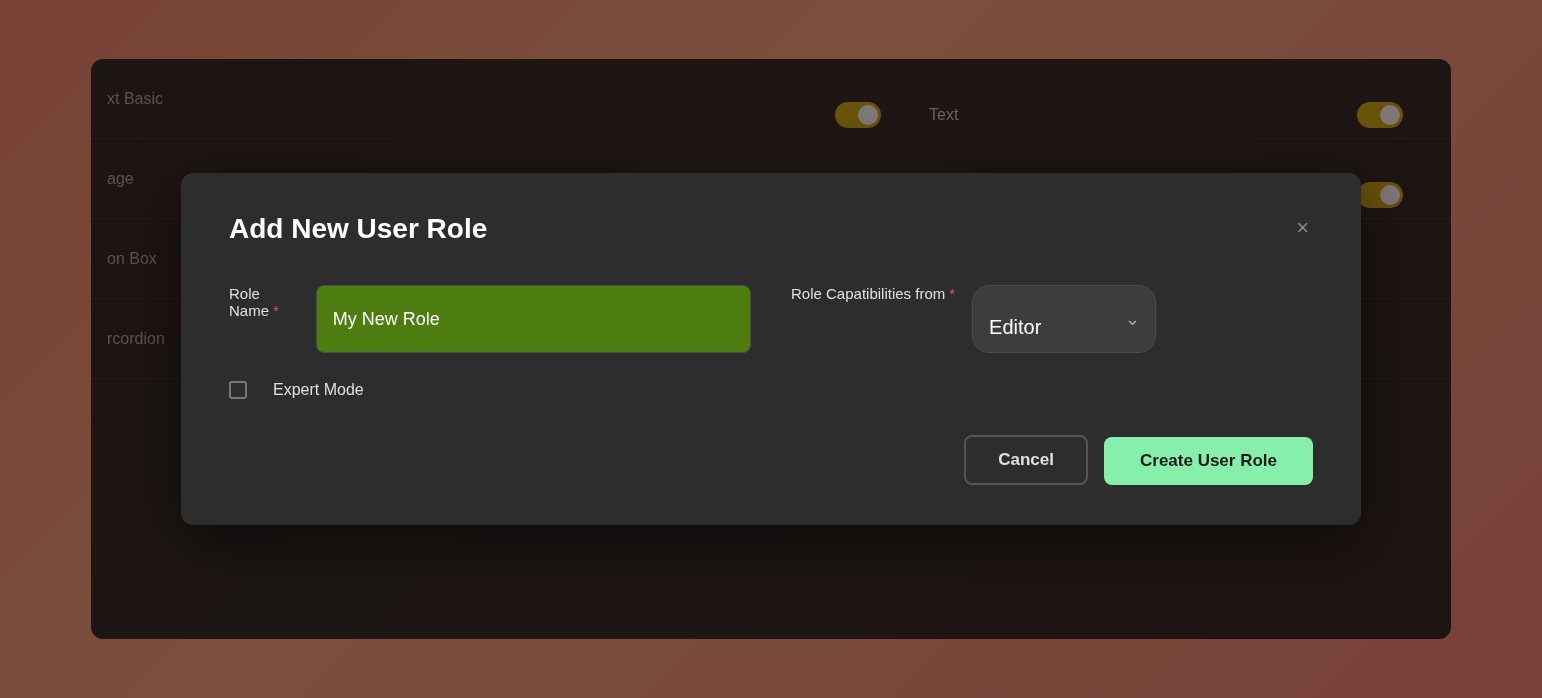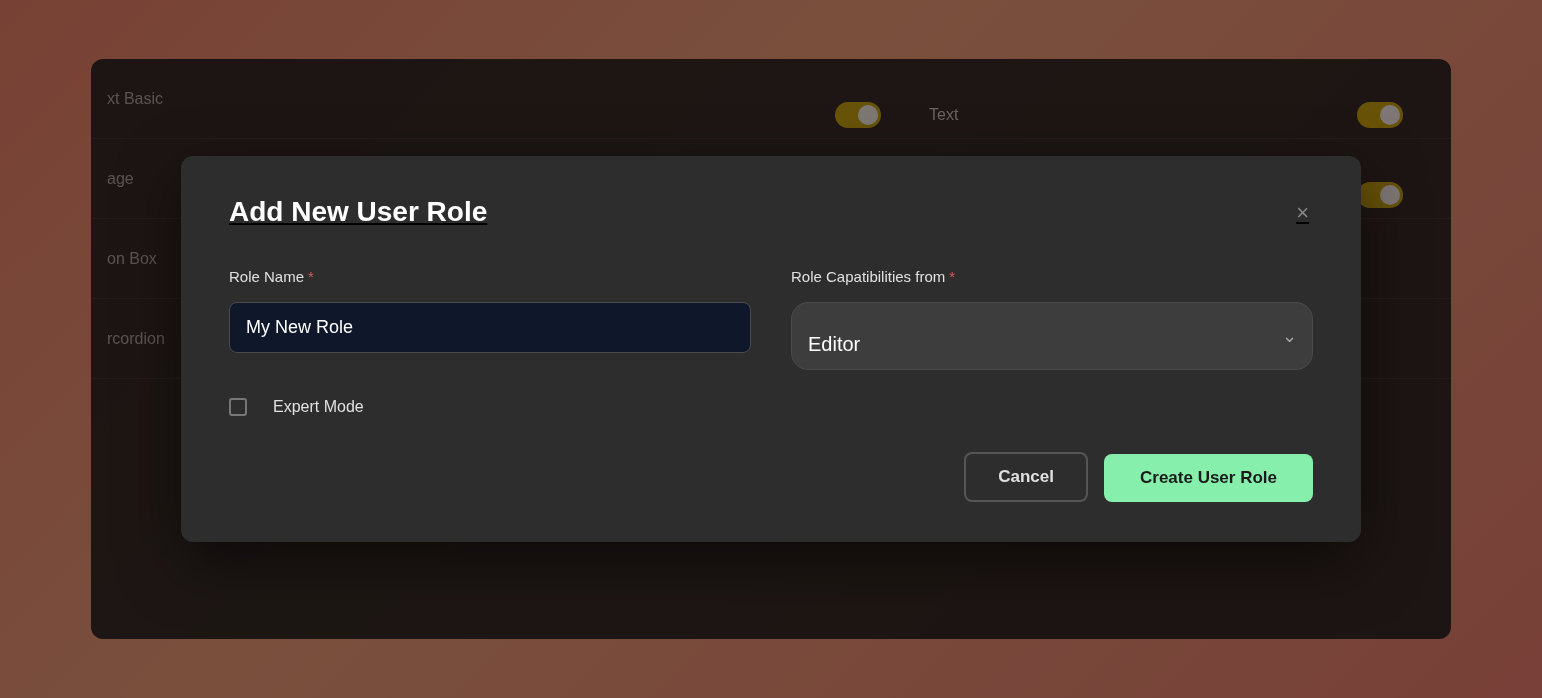--- a/index.html
+++ b/index.html
@@ -106,24 +106,23 @@
       z-index: 10;
       background: #2d2d2d;
       border-radius: 12px;
       width: 1180px;
       padding: 40px 48px 40px 48px;
       box-shadow: 0 20px 60px rgba(0,0,0,0.5);
     }
 
     .modal-header {
       display: flex;
-      align-items: flex-end;
+      align-items: flex-start;
       justify-content: space-between;
       margin-bottom: 40px;
-      text-decoration: underline;
     }
 
     .modal-title {
       color: #ffffff;
       font-size: 28px;
       font-weight: 700;
     }
 
     .close-btn {
       background: none;
@@ -137,37 +136,37 @@
 
     .form-row {
       display: flex;
       gap: 40px;
       margin-bottom: 28px;
     }
 
     .form-group {
       flex: 1;
       display: flex;
-      flex-direction: column;
+      flex-direction: row;
       gap: 17px;
     }
 
     .form-label {
       color: #e0e0e0;
       font-size: 15px;
       font-weight: 500;
     }
 
     .required-star {
       color: #e05555;
       margin-left: 4px;
     }
 
     .form-input {
-      background: #0f172a;
+      background: #4d7c0f;
       border: 1px solid #4a4a4a;
       border-radius: 8px;
       padding: 14px 16px;
       color: #ffffff;
       font-size: 18px;
       outline: none;
       width: 100%;
     }
 
     .form-select-wrapper {

